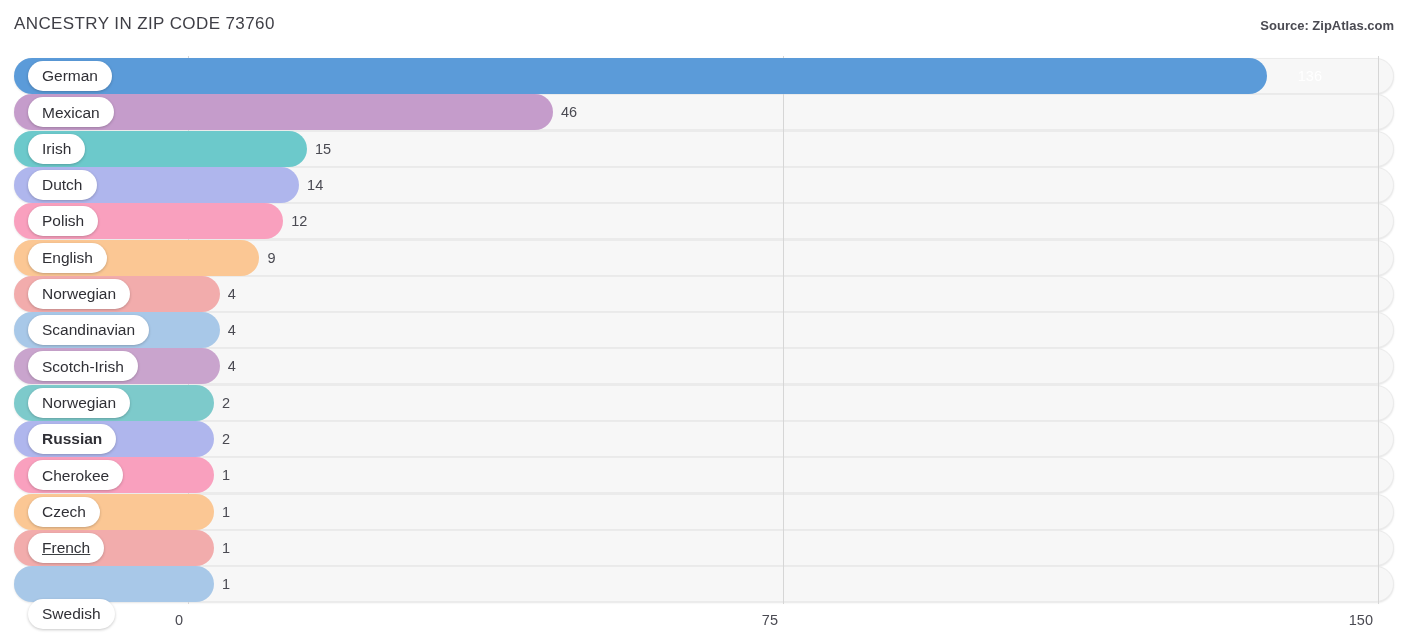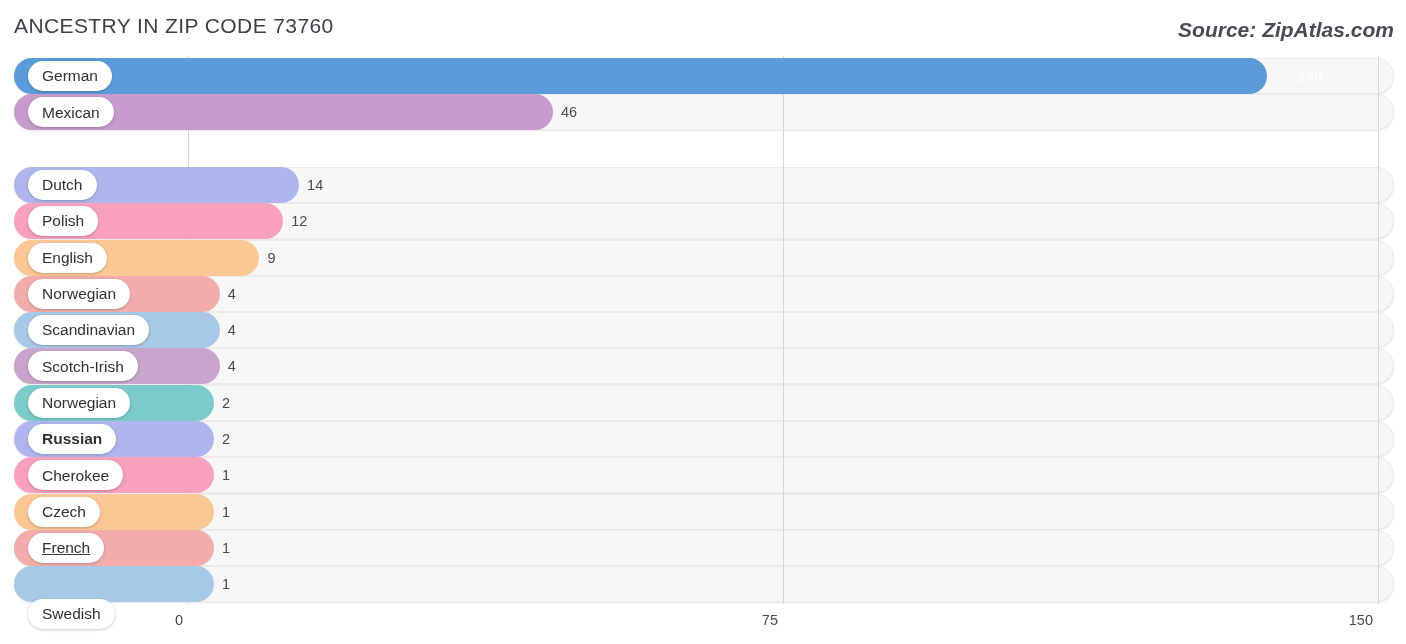--- a/index.html
+++ b/index.html
@@ -21,32 +21,31 @@
   #header {
     position: absolute;
     left: 0; top: 0;
     width: 1406px;
     height: 52px;
   }
   #chart-title {
     position: absolute;
     left: 14px;
     top: 14px;
-    font-size: 21px;
+    font-size: 17px;
     letter-spacing: 0.4px;
     color: #3f3f46;
     font-weight: 400;
     white-space: nowrap;
   }
   #source-label {
     position: absolute;
     right: 12px;
     top: 18px;
-    font-size: 21px;
-    font-style: italic;
+    font-size: 13px;
     font-weight: bold;
     color: #4a4a52;
     white-space: nowrap;
   }
 
   
   #plot {
     position: absolute;
     left: 0;
     top: 56px;
@@ -163,20 +162,28 @@
       <div class="value inside" style="left: 1276px; width: 46px; text-align: right;">136</div>
     </div>
     <div class="row" style="top: 38.3px;">
       <div class="track"></div>
       <div class="bar" style="width: 538.933px; background: rgb(197, 156, 203);"></div>
       <div class="pill" style="left: 28px;">
         <span class="pill-label">Mexican</span>
       </div>
       <div class="value" style="left: 560.933px;">46</div>
     </div>
+    <div class="row" style="top: 74.6px;">
+      <div class="track"></div>
+      <div class="bar" style="width: 293px; background: rgb(108, 201, 203);"></div>
+      <div class="pill" style="left: 28px;">
+        <span class="pill-label">Irish</span>
+      </div>
+      <div class="value" style="left: 315px;">15</div>
+    </div>
     <div class="row" style="top: 110.9px;">
       <div class="track"></div>
       <div class="bar" style="width: 285.067px; background: rgb(175, 182, 237);"></div>
       <div class="pill" style="left: 28px; justify-content: center;">
         <span class="pill-label">Dutch</span>
       </div>
       <div class="value" style="left: 307.067px;">14</div>
     </div>
     <div class="row" style="top: 147.2px;">
       <div class="track"></div>

